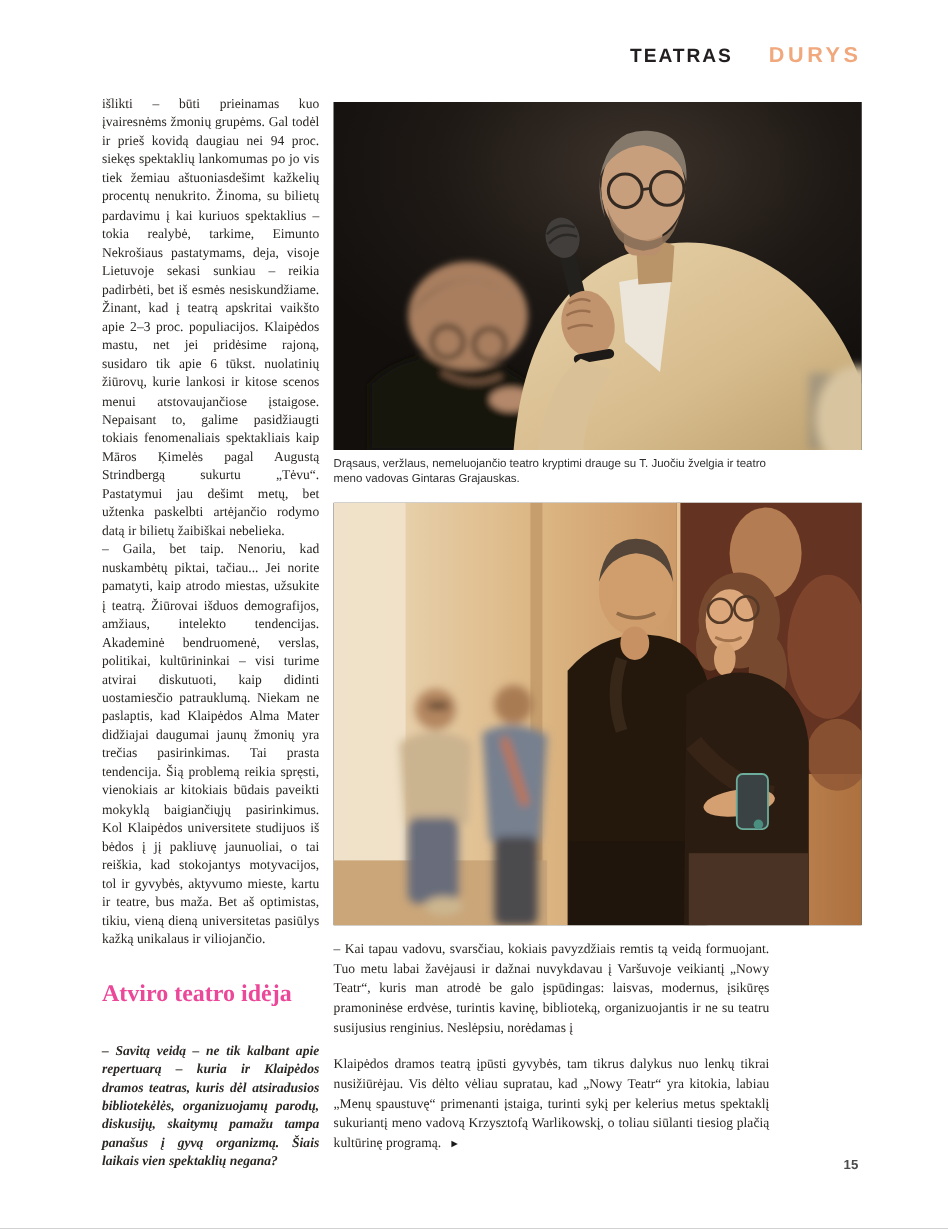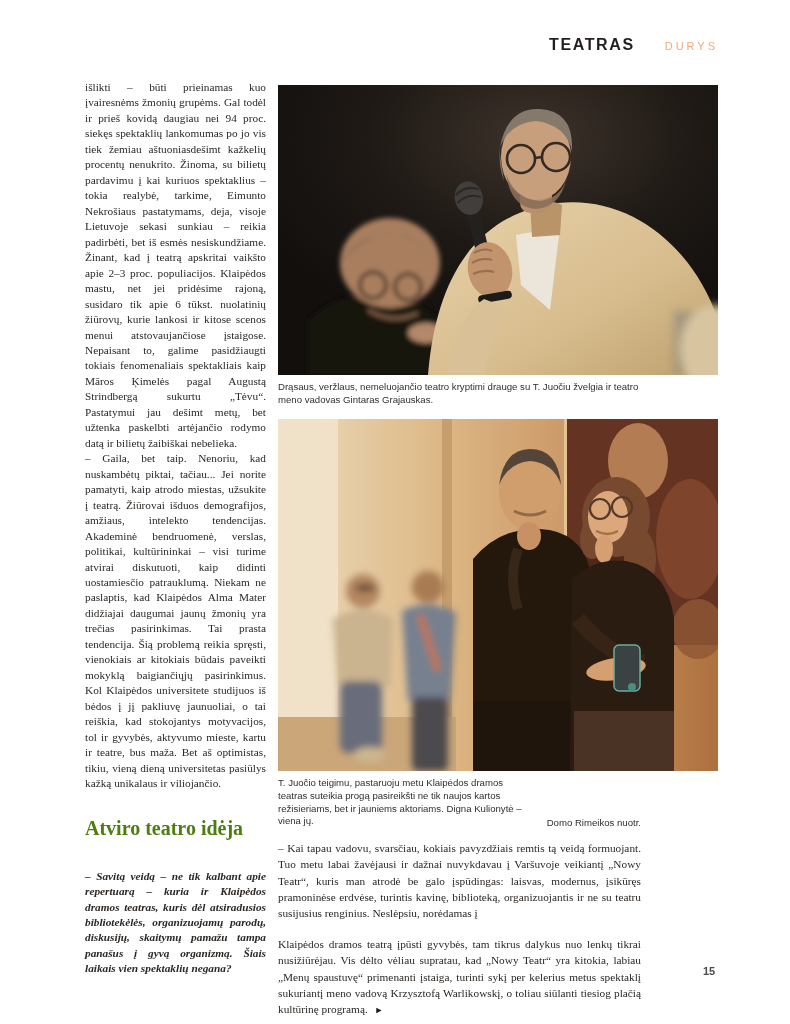--- a/index.html
+++ b/index.html
@@ -11,34 +11,34 @@
     color:#2b2724;
     overflow:hidden;
   }
   
   .header{
     position:absolute;top:36px;right:72px;
     display:flex;align-items:baseline;gap:30px;
     font-family:"Liberation Sans","DejaVu Sans",sans-serif;
   }
   .section-label{font-size:16px;font-weight:bold;letter-spacing:1.6px;color:#231f20;}
-  .magazine-logo{font-size:11px;font-weight:normal;letter-spacing:3px;color:#f0a87c;}
+  .magazine-logo{font-size:18px;font-weight:bold;letter-spacing:3px;color:#f0a87c;}
   
   .left-col{
     position:absolute;left:85px;top:80px;width:181px;
     font-size:11.3px;line-height:1.37;text-align:justify;
   }
   .left-col p{margin:0;}
   .q{font-style:italic;font-weight:bold;margin-top:10px !important;}
   .q2{font-style:italic;font-weight:bold;margin-top:30px !important;}
   .a{margin-top:0 !important;}
   .section-heading{
     margin-top:25px !important;
     font-size:20px;font-weight:bold;line-height:1.1;
-    color:#4d7c0f;text-align:left;
+    color:#ec4899;text-align:left;
   }
   
   .right-area{position:absolute;left:278px;top:85px;width:363px;}
   .photo{width:440px;display:block;background:#111;}
   .photo svg{display:block;}
   .caption{
     margin-top:6px;
     font-family:"Liberation Sans","DejaVu Sans",sans-serif;
     font-size:9.6px;line-height:1.32;color:#2f2f2f;
   }
@@ -213,24 +213,20 @@
           <path d="M292 352 L294 160 Q318 138 348 142 Q390 150 396 200 L396 352 Z" fill="#1d140f"></path>
           <path d="M300 200 Q330 236 366 244" stroke="#2a1c14" stroke-width="16" fill="none"></path>
           <ellipse cx="338" cy="250" rx="30" ry="11" fill="#d3a176" transform="rotate(-8 338 250)"></ellipse>
           <rect x="336" y="226" width="26" height="46" rx="5" fill="#2e3d44" stroke="#63b0a4" stroke-width="1.5"></rect>
           <circle cx="354" cy="268" r="4" fill="#3f8f86"></circle>
           <rect x="296" y="292" width="100" height="60" fill="#3f2d24"></rect>
         </g>
         <rect width="440" height="352" fill="#e08a3c" opacity="0.07"></rect>
       </svg>
     </div>
-    <div class="caption2-wrap">
-      <p class="caption" style="padding-right:110px;">T. Juočio teigimu, pastaruoju metu Klaipėdos dramos teatras suteikia progą pasireikšti ne tik naujos kartos režisieriams, bet ir jauniems aktoriams. Digna Kulionytė – viena jų.</p>
-      <span class="credit">Domo Rimeikos nuotr.</span>
-    </div>
 
     <div class="bottom-cols">
       <p class="col">– Kai tapau vadovu, svarsčiau, kokiais pavyzdžiais remtis tą veidą formuojant. Tuo metu labai žavėjausi ir dažnai nuvykdavau į Varšuvoje veikiantį „Nowy Teatr“, kuris man atrodė be galo įspūdingas: laisvas, modernus, įsikūręs pramoninėse erdvėse, turintis kavinę, biblioteką, organizuojantis ir ne su teatru susijusius renginius. Neslėpsiu, norėdamas į</p>
       <p class="col"><span>Klaipėdos dramos teatrą įpūsti gyvybės, tam tikrus dalykus nuo lenkų tikrai nusižiūrėjau. Vis dėlto vėliau supratau, kad „Nowy Teatr“ yra kitokia, labiau „Menų spaustuvę“ primenanti įstaiga, turinti sykį per kelerius metus spektaklį sukuriantį meno vadovą Krzysztofą Warlikowskį, o toliau siūlanti tiesiog plačią kultūrinę programą.</span><span class="arrow">►</span></p>
     </div>
   </div>
 
   <div class="page-number">15</div>
 
 </div>

